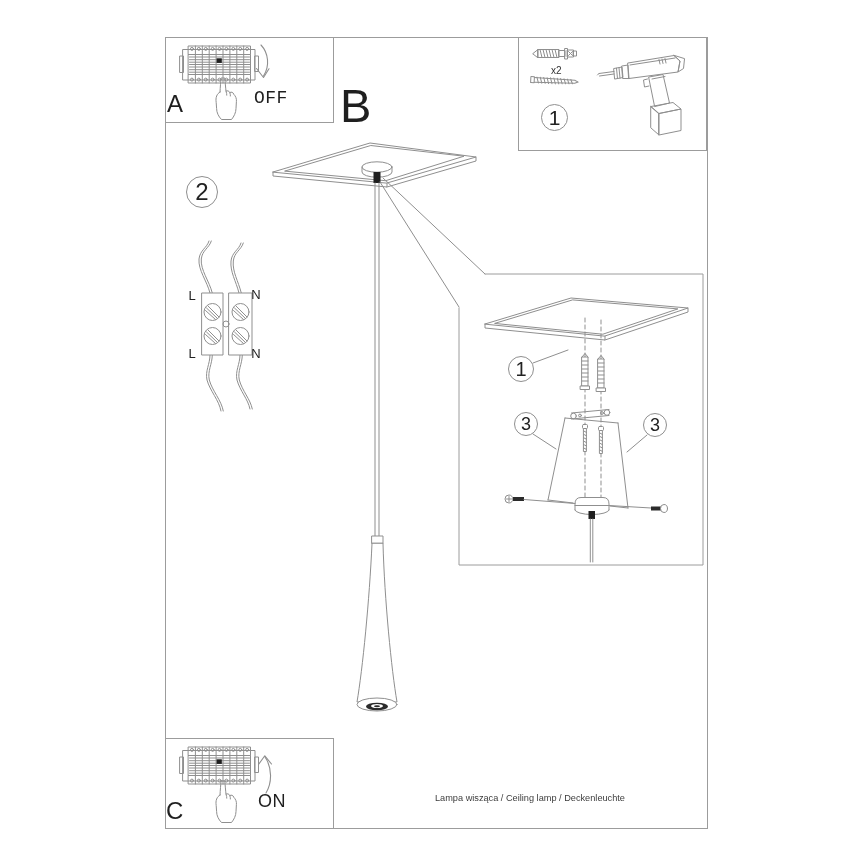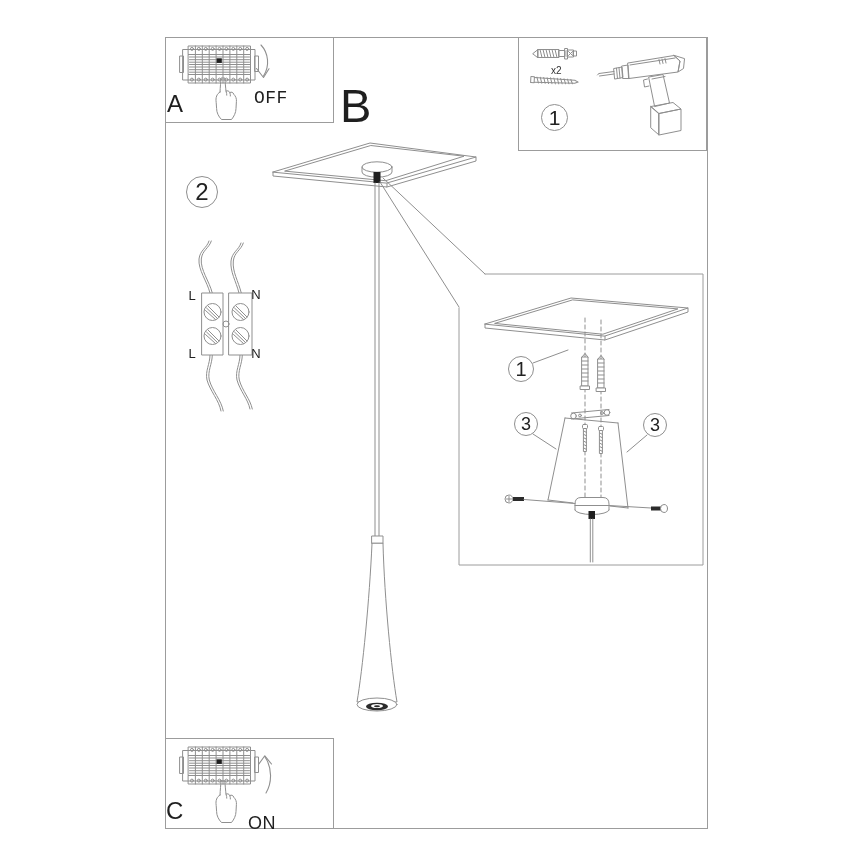--- a/index.html
+++ b/index.html
@@ -298,18 +298,19 @@
       <span>1</span>
     </div>
   <div class="abs circ circ-i3l">
       <span>3</span>
     </div>
   <div class="abs circ circ-i3r">
       <span>3</span>
     </div>
 
   <div class="abs corner-letter" style="left:166px;top:799px;">C</div>
-  <div class="abs state-label" style="left:248px;top:792px;margin-top:22px;">ON</div>
+  <div class="abs state-label" style="left:258px;top:792px;">ON</div>
 
   <div class="abs" id="footer">
+    <div>Lampa wisząca / Ceiling lamp / Deckenleuchte</div>
   </div>
 
 </div>
 
 </body></html>

